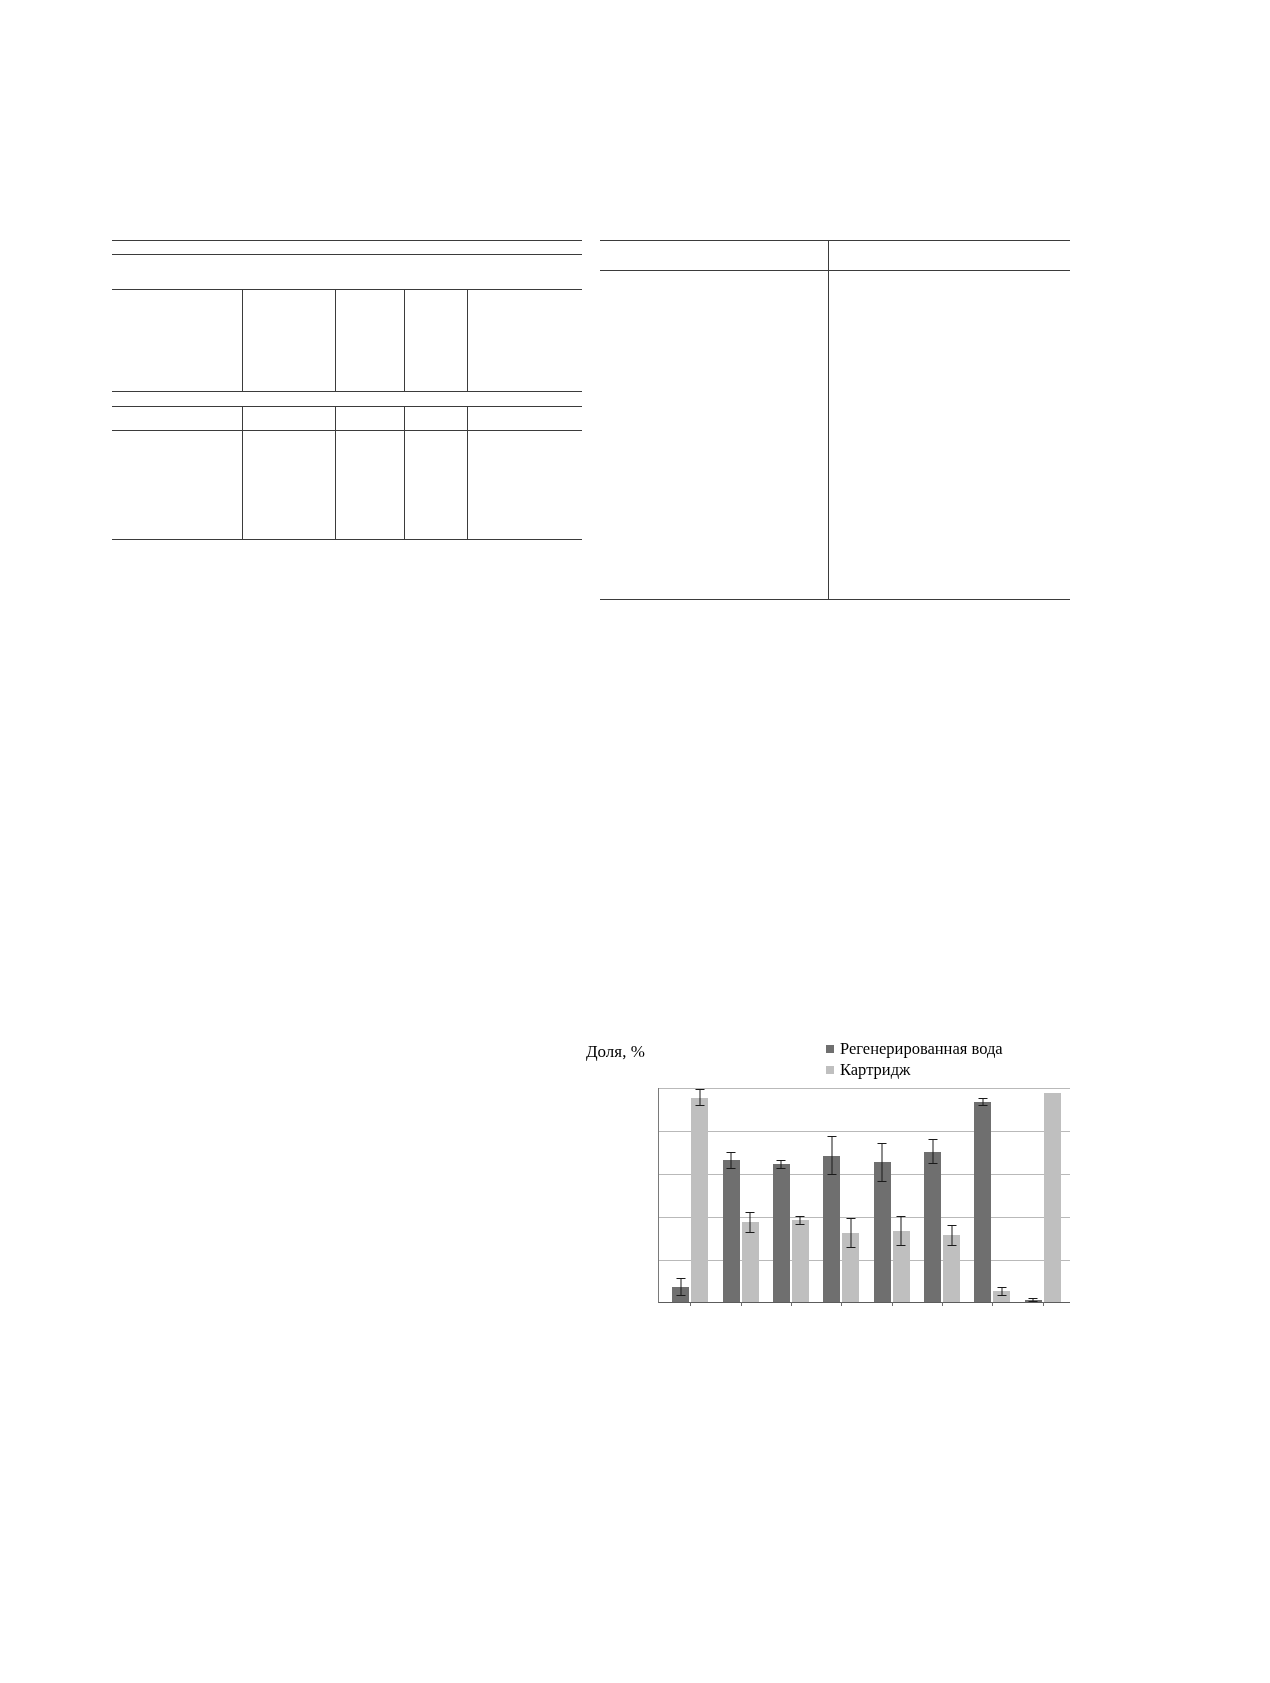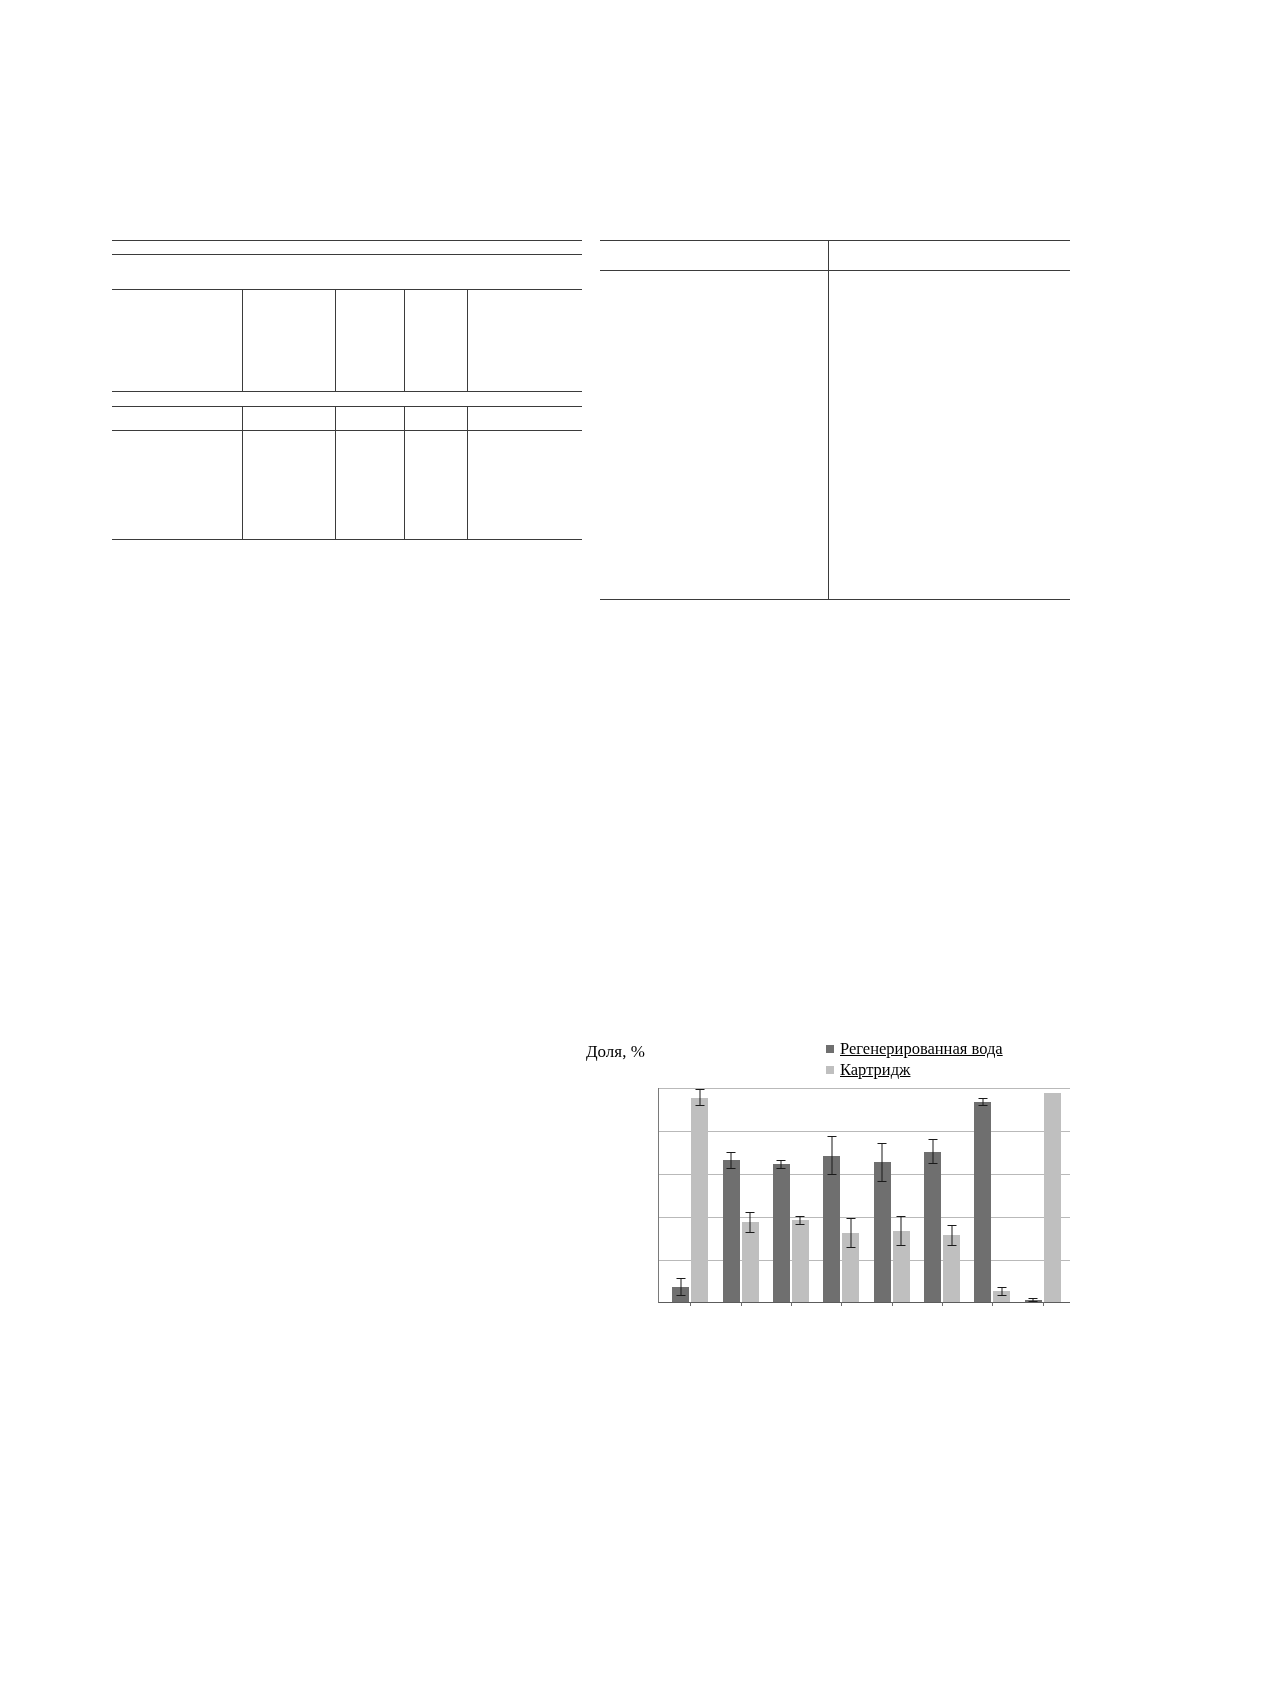--- a/index.html
+++ b/index.html
@@ -60,21 +60,20 @@
     left: 240px;
     top: 8px;
     font-size: 16.5px;
     line-height: 21px;
     font-family: "Liberation Serif", serif;
   }
   .legend-row {
     display: flex;
     align-items: center;
     white-space: nowrap;
-    text-decoration: underline;
   }
   .legend-swatch {
     width: 8px;
     height: 8px;
     margin-right: 6px;
     display: inline-block;
     flex: 0 0 auto;
   }
   .legend-label { display: inline-block; }
 

